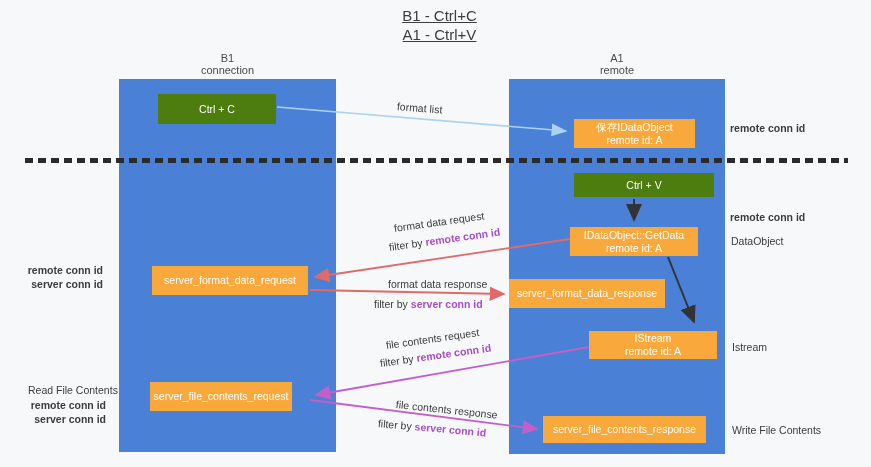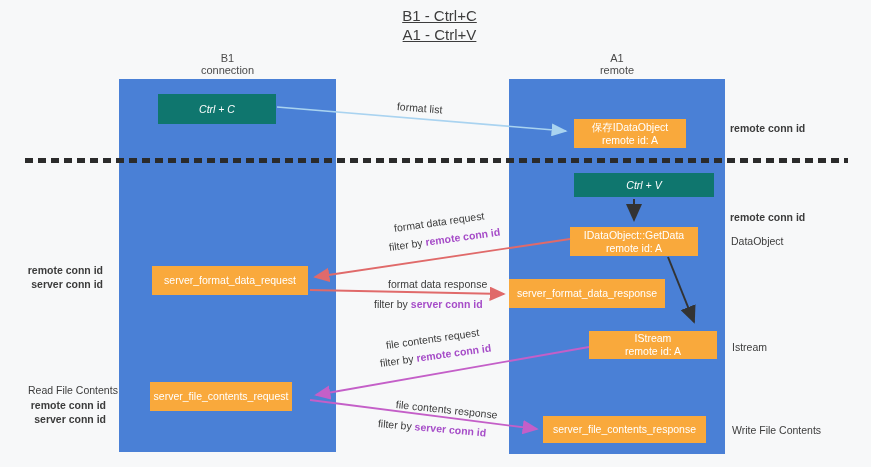--- a/index.html
+++ b/index.html
@@ -15,21 +15,21 @@
 
   .lane{position:absolute;top:79px;background:#4a80d6;}
   .lane.left{left:119px;width:217px;height:373px;}
   .lane.right{left:509px;width:216px;height:375px;}
 
   .dashline{position:absolute;left:25px;top:158px;width:823px;height:5px;
     background:repeating-linear-gradient(to right,#2b2b2b 0 8px,rgba(0,0,0,0) 8px 13px);}
 
   .node{position:absolute;display:flex;flex-direction:column;align-items:center;
         justify-content:center;color:#fff;font-size:10.5px;line-height:13px;text-align:center;}
-  .node.green{background:#0f766e;font-style:italic;}
+  .node.green{background:#4d7c0f;}
   .node.orange{background:#f9a93c;}
 
   .alabel{position:absolute;font-size:10.5px;color:#3c3c3c;white-space:nowrap;
           transform-origin:left center;}
   .purple{color:#a64dc8;font-weight:bold;}
   .greent{color:#55b263;font-weight:bold;}
   .plain{color:#3c3c3c;font-weight:normal;}
   .gap{margin-right:3px;}
 
   .side{position:absolute;font-size:10.5px;color:#3c3c3c;white-space:nowrap;}
@@ -58,21 +58,21 @@
 
   <div class="lane left"></div>
   <div class="lane right"></div>
 
   <div class="dashline"></div>
 
   <div class="node green" style="left:158px;top:94px;width:118px;height:30px;">
     <div>Ctrl + C</div>
   </div>
 
-  <div class="node orange" style="left:574px;top:119px;width:112px;height:29px;">
+  <div class="node orange" style="left:574px;top:119px;width:121px;height:29px;">
     <div>保存IDataObject</div>
     <div>remote id: A</div>
   </div>
 
   <div class="node green" style="left:574px;top:173px;width:140px;height:24px;">
     <div>Ctrl + V</div>
   </div>
 
   <div class="node orange" style="left:570px;top:227px;width:128px;height:29px;">
     <div>IDataObject::GetData</div>

